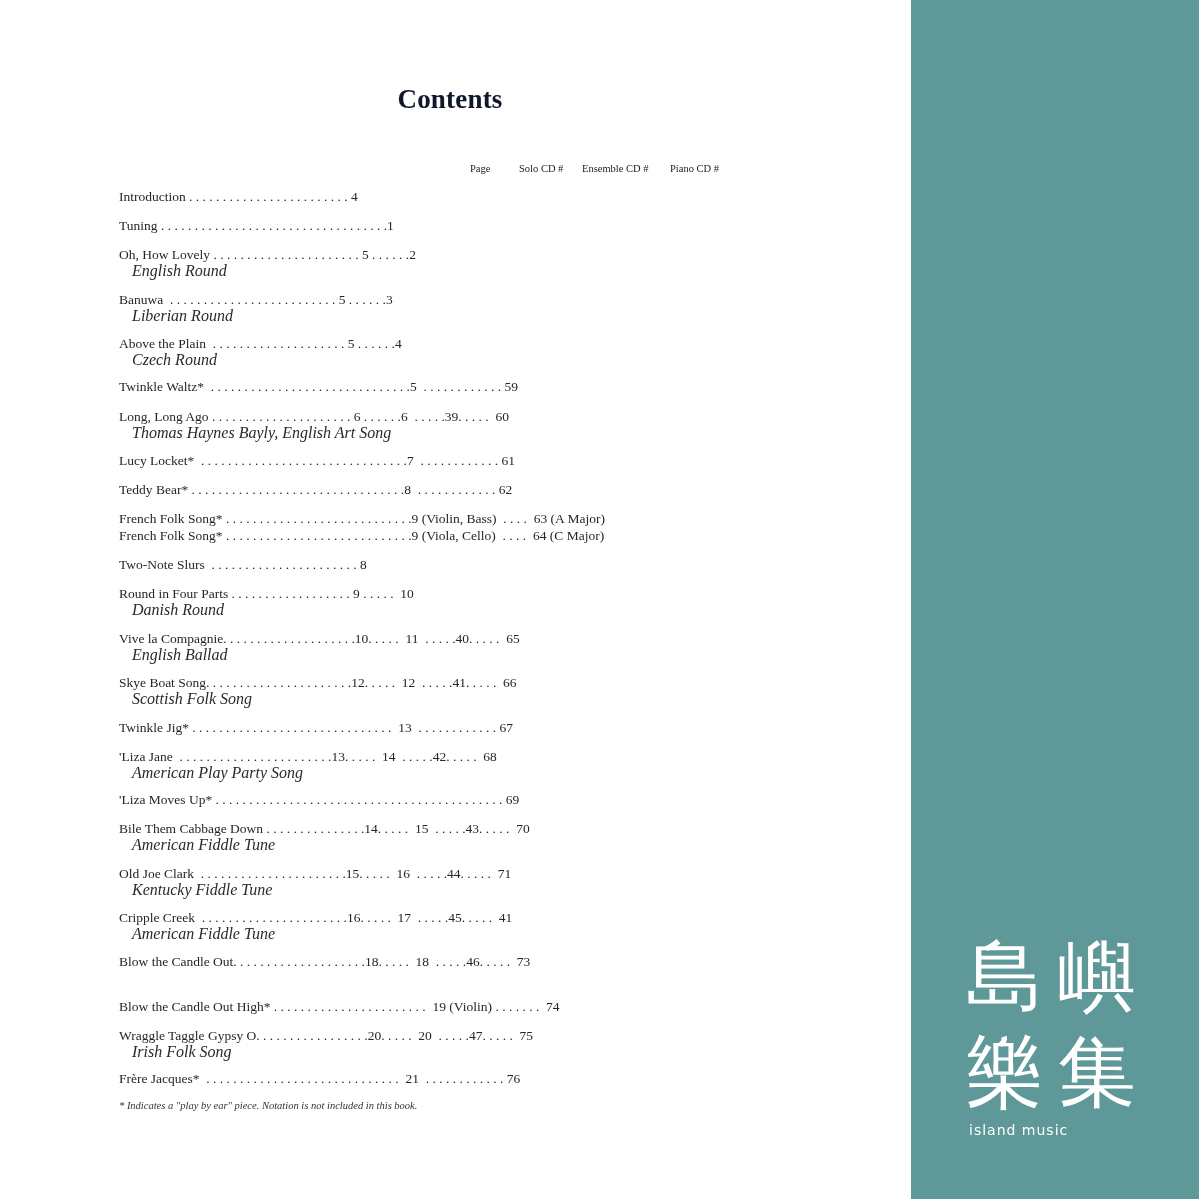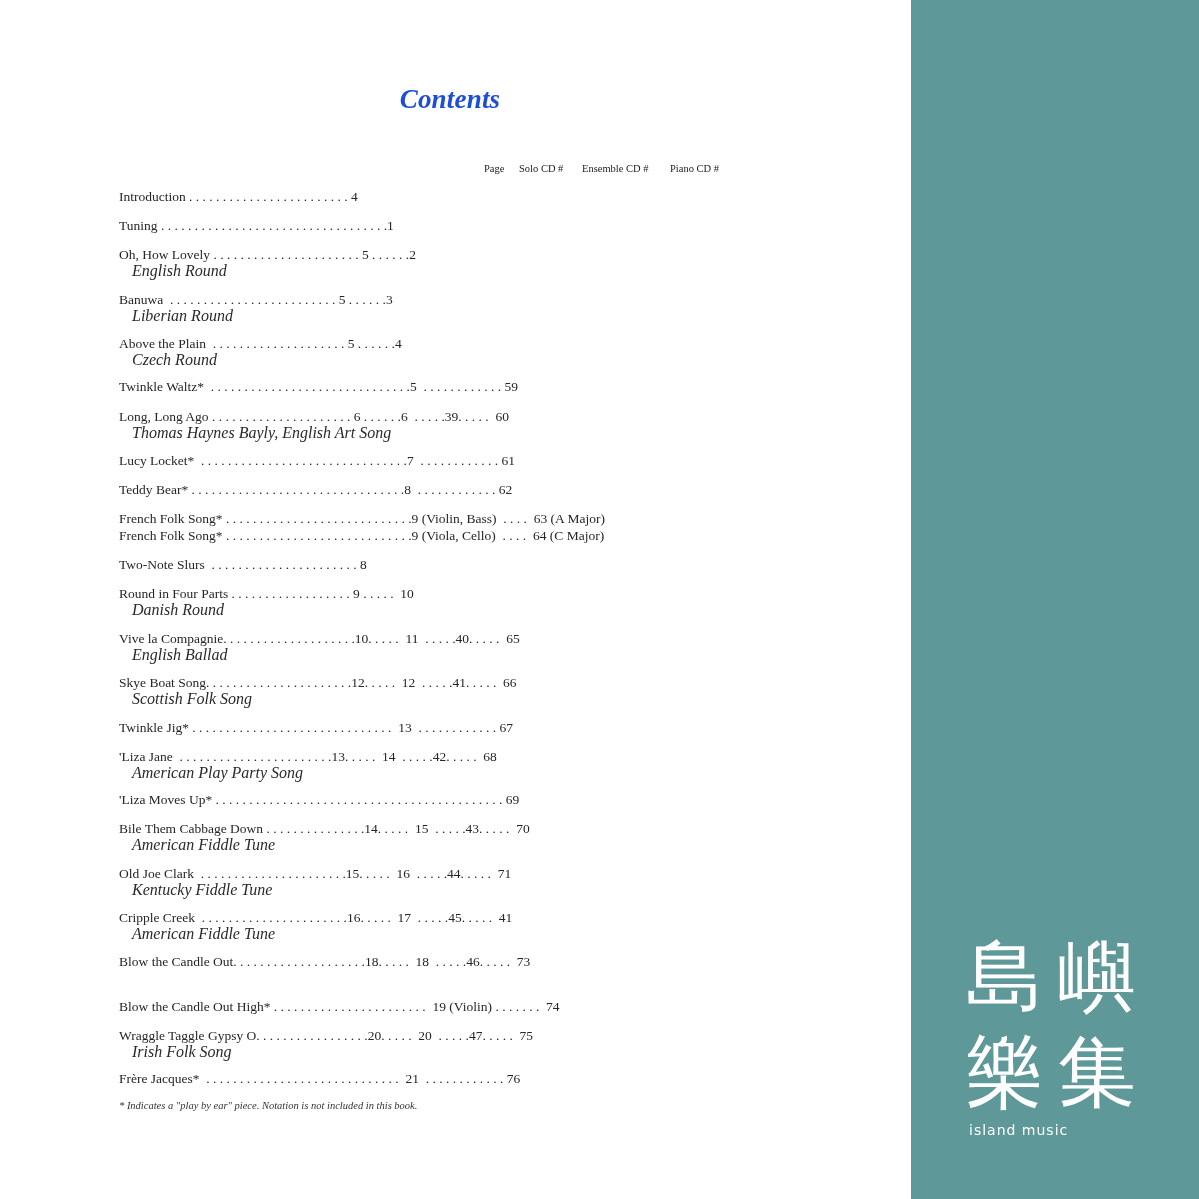--- a/index.html
+++ b/index.html
@@ -5,21 +5,21 @@
     html, body { margin: 0; padding: 0; }
     body {
       width: 1199px; height: 1199px; overflow: hidden;
       background: #ffffff; position: relative;
       font-family: "Liberation Serif", "DejaVu Serif", serif;
       color: #222;
     }
     .page { position: absolute; left: 0; top: 0; width: 911px; height: 1199px; background: #fff; }
     .title {
       position: absolute; left: 0; width: 900px; top: 84px; text-align: center;
-      font-size: 27px; font-weight: bold; color: #1d4ed8; letter-spacing: 0.2px; font-style: italic;
+      font-size: 27px; font-weight: bold; color: #0f172a; letter-spacing: 0.2px;
     }
     .colhead {
       position: absolute; top: 163px; font-size: 10.5px; color: #222; white-space: nowrap;
     }
     .toc { position: absolute; left: 119px; top: 0; width: 700px; }
     .entry { position: absolute; left: 0; white-space: pre; font-size: 13.5px; line-height: 16px; color: #262626; }
     .entry .sub { display: block; padding-left: 13px; font-style: italic; font-size: 16px; line-height: 15px; color: #2a2a2a; }
     .footnote {
       position: absolute; left: 119px; top: 1100px; font-style: italic; font-size: 10.5px; color: #333; white-space: nowrap;
     }
@@ -30,21 +30,21 @@
     .logo .cjk-row { display: flex; gap: 8px; font-family: "DejaVu Sans", sans-serif; font-size: 78px; line-height: 96px; font-weight: normal; letter-spacing: 0; }
     .logo .cjk-row span { display: inline-block; width: 84px; text-align: center; }
     .logo .latin { font-family: "DejaVu Sans", sans-serif; font-size: 14px; letter-spacing: 1px; margin-top: 2px; padding-left: 6px; white-space: nowrap; }
   </style>
 </head>
 <body>
 
 <div class="page">
   <div class="title">Contents</div>
 
-  <span class="colhead" style="left:484px">Page</span>
+  <span class="colhead" style="left:470px">Page</span>
   <span class="colhead" style="left:519px">Solo CD #</span>
   <span class="colhead" style="left:582px">Ensemble CD #</span>
   <span class="colhead" style="left:670px">Piano CD #</span>
 
   <div class="toc">
     <div class="entry" style="top:189px"><span>Introduction . . . . . . . . . . . . . . . . . . . . . . . . 4</span></div>
     <div class="entry" style="top:218px"><span>Tuning . . . . . . . . . . . . . . . . . . . . . . . . . . . . . . . . . .1</span></div>
     <div class="entry" style="top:247px"><span>Oh, How Lovely . . . . . . . . . . . . . . . . . . . . . . 5 . . . . . .2</span><span class="sub">English Round</span></div>
     <div class="entry" style="top:292px"><span>Banuwa  . . . . . . . . . . . . . . . . . . . . . . . . . 5 . . . . . .3</span><span class="sub">Liberian Round</span></div>
     <div class="entry" style="top:336px"><span>Above the Plain  . . . . . . . . . . . . . . . . . . . . 5 . . . . . .4</span><span class="sub">Czech Round</span></div>

